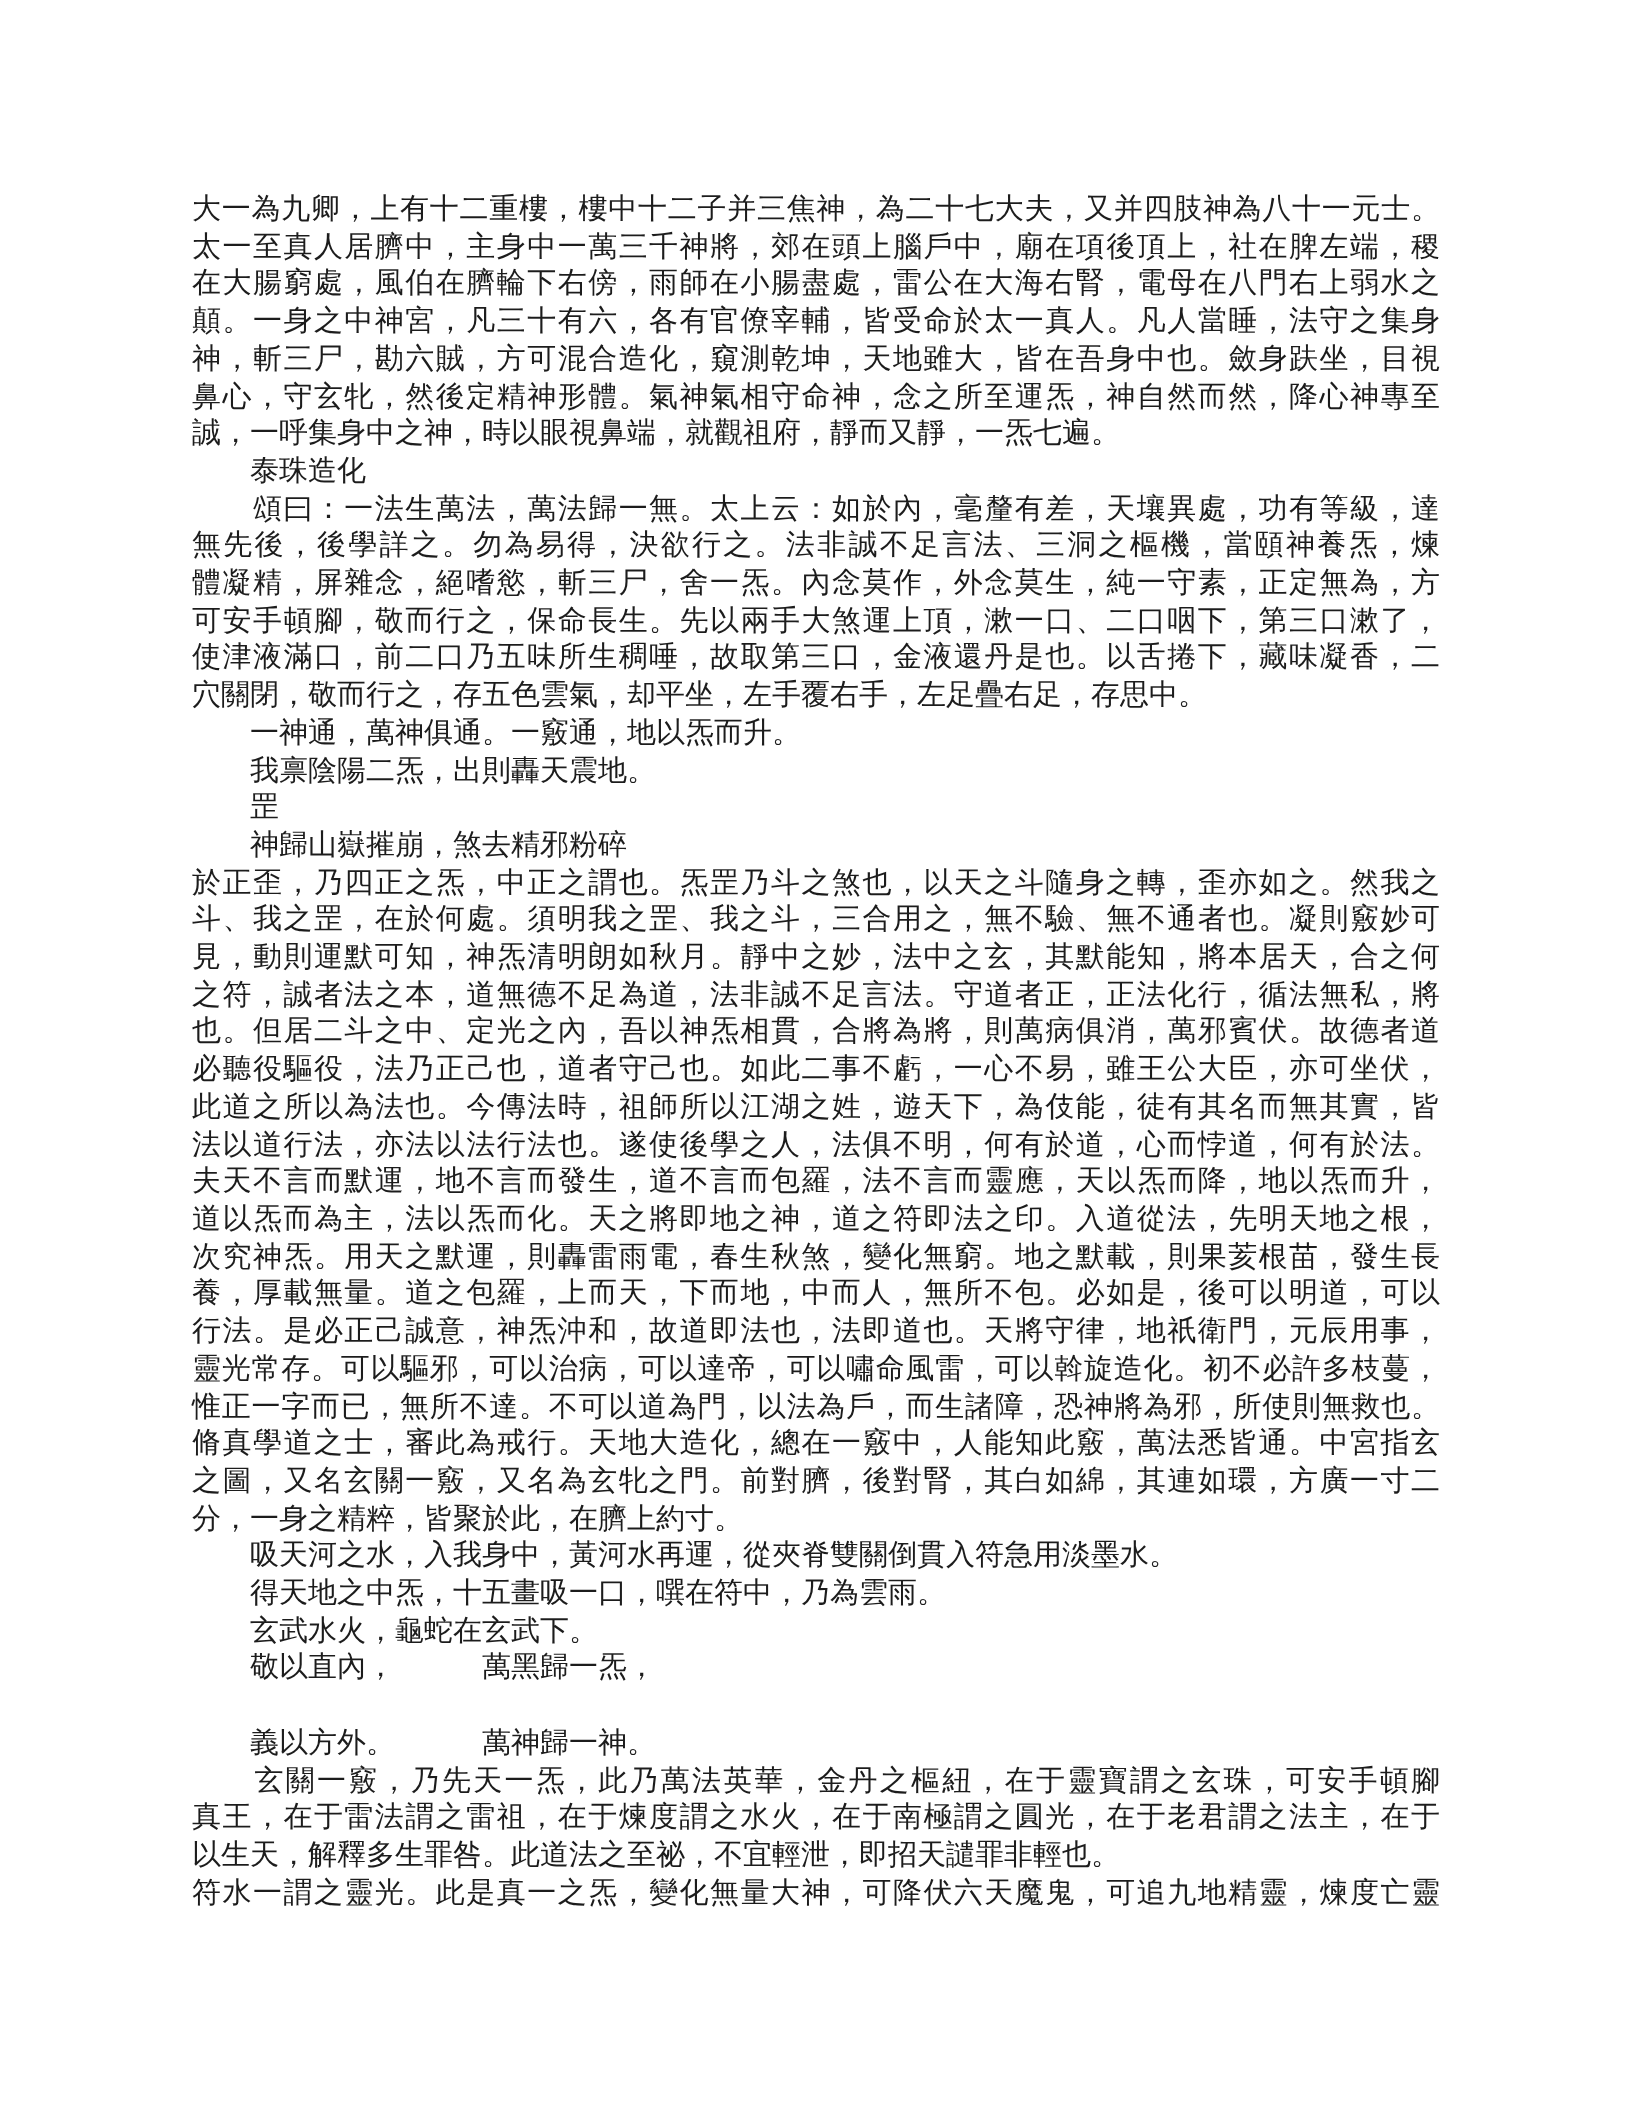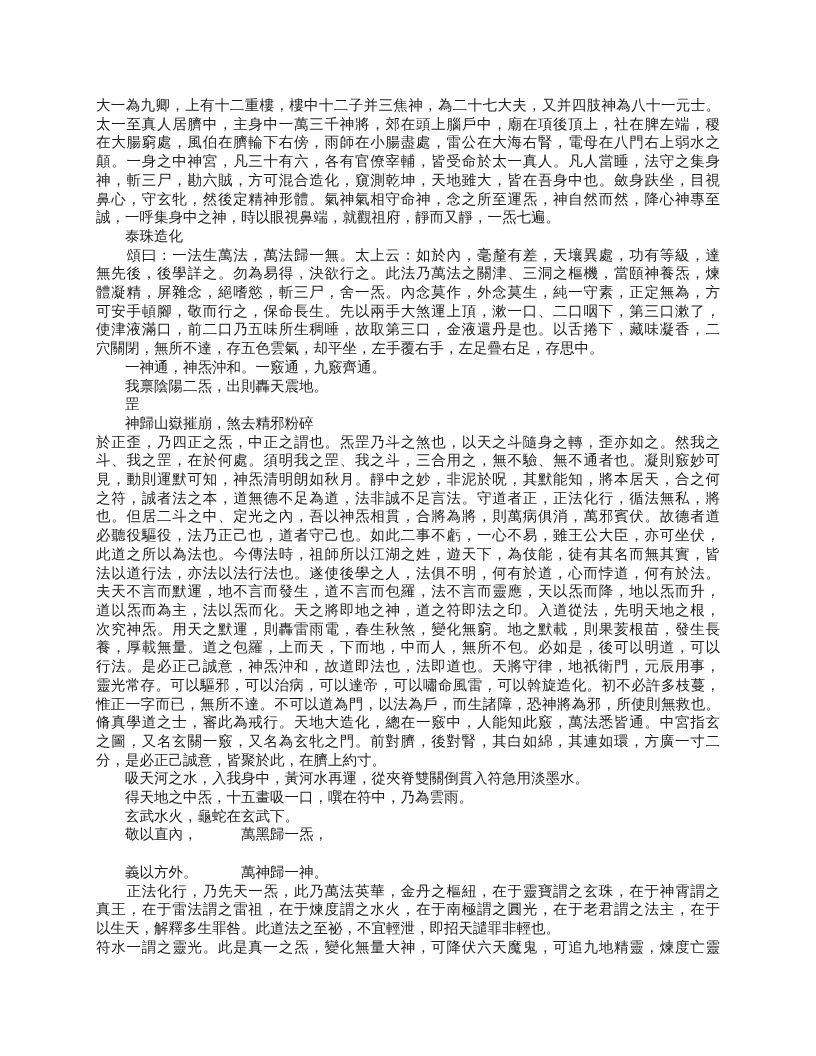--- a/index.html
+++ b/index.html
@@ -39,51 +39,51 @@
   <div class="text-block">
     <div class="line j">大一為九卿，上有十二重樓，樓中十二子并三焦神，為二十七大夫，又并四肢神為八十一元士。</div>
     <div class="line j">太一至真人居臍中，主身中一萬三千神將，郊在頭上腦戶中，廟在項後頂上，社在脾左端，稷</div>
     <div class="line j">在大腸窮處，風伯在臍輪下右傍，雨師在小腸盡處，雷公在大海右腎，電母在八門右上弱水之</div>
     <div class="line j">顛。一身之中神宮，凡三十有六，各有官僚宰輔，皆受命於太一真人。凡人當睡，法守之集身</div>
     <div class="line j">神，斬三尸，勘六賊，方可混合造化，窺測乾坤，天地雖大，皆在吾身中也。斂身趺坐，目視</div>
     <div class="line j">鼻心，守玄牝，然後定精神形體。氣神氣相守命神，念之所至運炁，神自然而然，降心神專至</div>
     <div class="line">誠，一呼集身中之神，時以眼視鼻端，就觀祖府，靜而又靜，一炁七遍。</div>
     <div class="line">　　泰珠造化</div>
     <div class="line j">　　頌曰：一法生萬法，萬法歸一無。太上云：如於內，毫釐有差，天壤異處，功有等級，達</div>
-    <div class="line j">無先後，後學詳之。勿為易得，決欲行之。此法乃萬法之關津、三洞之樞機，當頤神養炁，煉</div>
+    <div class="line j">無先後，後學詳之。勿為易得，決欲行之。法非誠不足言法、三洞之樞機，當頤神養炁，煉</div>
     <div class="line j">體凝精，屏雜念，絕嗜慾，斬三尸，舍一炁。內念莫作，外念莫生，純一守素，正定無為，方</div>
     <div class="line j">可安手頓腳，敬而行之，保命長生。先以兩手大煞運上頂，漱一口、二口咽下，第三口漱了，</div>
     <div class="line j">使津液滿口，前二口乃五味所生稠唾，故取第三口，金液還丹是也。以舌捲下，藏味凝香，二</div>
-    <div class="line">穴關閉，無所不達，存五色雲氣，却平坐，左手覆右手，左足疊右足，存思中。</div>
-    <div class="line">　　一神通，神炁沖和。一竅通，九竅齊通。</div>
+    <div class="line">穴關閉，敬而行之，存五色雲氣，却平坐，左手覆右手，左足疊右足，存思中。</div>
+    <div class="line">　　一神通，萬神俱通。一竅通，地以炁而升。</div>
     <div class="line">　　我禀陰陽二炁，出則轟天震地。</div>
     <div class="line">　　罡</div>
     <div class="line">　　神歸山嶽摧崩，煞去精邪粉碎</div>
     <div class="line j">於正歪，乃四正之炁，中正之謂也。炁罡乃斗之煞也，以天之斗隨身之轉，歪亦如之。然我之</div>
     <div class="line j">斗、我之罡，在於何處。須明我之罡、我之斗，三合用之，無不驗、無不通者也。凝則竅妙可</div>
-    <div class="line j">見，動則運默可知，神炁清明朗如秋月。靜中之妙，非泥於呪，其默能知，將本居天，合之何</div>
+    <div class="line j">見，動則運默可知，神炁清明朗如秋月。靜中之妙，法中之玄，其默能知，將本居天，合之何</div>
     <div class="line j">之符，誠者法之本，道無德不足為道，法非誠不足言法。守道者正，正法化行，循法無私，將</div>
     <div class="line j">也。但居二斗之中、定光之內，吾以神炁相貫，合將為將，則萬病俱消，萬邪賓伏。故德者道</div>
     <div class="line j">必聽役驅役，法乃正己也，道者守己也。如此二事不虧，一心不易，雖王公大臣，亦可坐伏，</div>
     <div class="line j">此道之所以為法也。今傳法時，祖師所以江湖之姓，遊天下，為伎能，徒有其名而無其實，皆</div>
     <div class="line j">法以道行法，亦法以法行法也。遂使後學之人，法俱不明，何有於道，心而悖道，何有於法。</div>
     <div class="line j">夫天不言而默運，地不言而發生，道不言而包羅，法不言而靈應，天以炁而降，地以炁而升，</div>
     <div class="line j">道以炁而為主，法以炁而化。天之將即地之神，道之符即法之印。入道從法，先明天地之根，</div>
     <div class="line j">次究神炁。用天之默運，則轟雷雨電，春生秋煞，變化無窮。地之默載，則果荄根苗，發生長</div>
     <div class="line j">養，厚載無量。道之包羅，上而天，下而地，中而人，無所不包。必如是，後可以明道，可以</div>
     <div class="line j">行法。是必正己誠意，神炁沖和，故道即法也，法即道也。天將守律，地祇衛門，元辰用事，</div>
     <div class="line j">靈光常存。可以驅邪，可以治病，可以達帝，可以嘯命風雷，可以斡旋造化。初不必許多枝蔓，</div>
     <div class="line j">惟正一字而已，無所不達。不可以道為門，以法為戶，而生諸障，恐神將為邪，所使則無救也。</div>
     <div class="line j">脩真學道之士，審此為戒行。天地大造化，總在一竅中，人能知此竅，萬法悉皆通。中宮指玄</div>
     <div class="line j">之圖，又名玄關一竅，又名為玄牝之門。前對臍，後對腎，其白如綿，其連如環，方廣一寸二</div>
-    <div class="line">分，是必正己誠意，皆聚於此，在臍上約寸。</div>
+    <div class="line">分，一身之精粹，皆聚於此，在臍上約寸。</div>
     <div class="line">　　吸天河之水，入我身中，黃河水再運，從夾脊雙關倒貫入符急用淡墨水。</div>
     <div class="line">　　得天地之中炁，十五畫吸一口，噀在符中，乃為雲雨。</div>
     <div class="line">　　玄武水火，龜蛇在玄武下。</div>
     <div class="line">　　敬以直內，　　　萬黑歸一炁，</div>
     <div class="line"></div>
     <div class="line">　　義以方外。　　　萬神歸一神。</div>
-    <div class="line j">　　正法化行，乃先天一炁，此乃萬法英華，金丹之樞紐，在于靈寶謂之玄珠，在于神霄謂之</div>
+    <div class="line j">　　玄關一竅，乃先天一炁，此乃萬法英華，金丹之樞紐，在于靈寶謂之玄珠，可安手頓腳</div>
     <div class="line j">真王，在于雷法謂之雷祖，在于煉度謂之水火，在于南極謂之圓光，在于老君謂之法主，在于</div>
     <div class="line">以生天，解釋多生罪咎。此道法之至祕，不宜輕泄，即招天譴罪非輕也。</div>
     <div class="line j">符水一謂之靈光。此是真一之炁，變化無量大神，可降伏六天魔鬼，可追九地精靈，煉度亡靈</div>
   </div>
 </div>
 
 </body></html>

